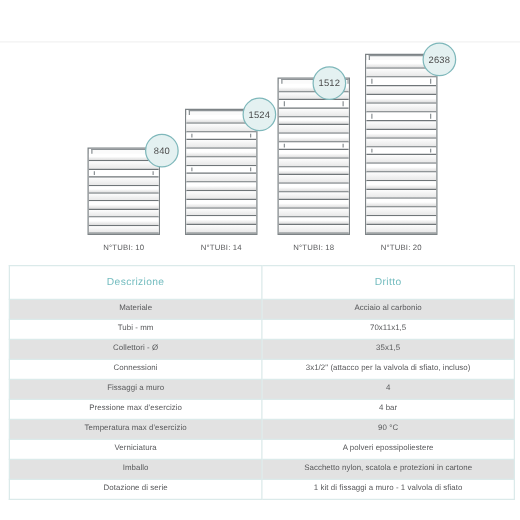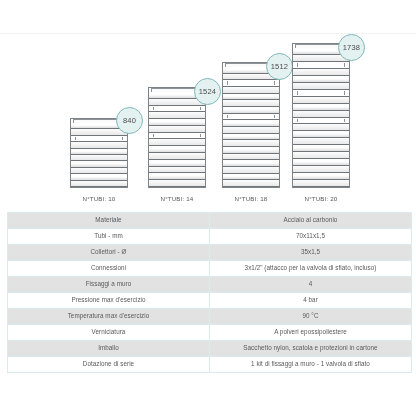--- a/index.html
+++ b/index.html
@@ -221,21 +221,21 @@
         <div class="tube alt"></div>
         <div class="tube"></div>
         <div class="tube alt"></div>
         <div class="tube"></div>
         <div class="tube alt"></div>
         <div class="tube"></div>
         <div class="tube alt"></div>
       </div>
       <div class="rad-label">N°TUBI: 18</div>
     </div>
-    <div class="badge" style="width: 27px; height: 27px; left: 250px; top: 17px; margin-left: 16px;">1512</div>
+    <div class="badge" style="width: 27px; height: 27px; left: 250px; top: 17px;">1512</div>
     <div class="rad-group" style="left: 292px; width: 58px; height: 159px;">
       <div class="rad-body" style="width: 58px; height: 145px;">
         <div class="rad-cap" style="width: 54px;"></div>
         <div style="height: 4px; flex: 0 0 4px;"></div>
         <div class="tube"></div>
         <div class="tube alt"></div>
         <div class="tube bracket"></div>
         <div class="tube alt"></div>
         <div class="tube"></div>
         <div class="tube alt"></div>
@@ -249,25 +249,29 @@
         <div class="tube alt"></div>
         <div class="tube"></div>
         <div class="tube alt"></div>
         <div class="tube"></div>
         <div class="tube alt"></div>
         <div class="tube"></div>
         <div class="tube alt"></div>
       </div>
       <div class="rad-label">N°TUBI: 20</div>
     </div>
-    <div class="badge" style="width: 27px; height: 27px; left: 338px; top: -2px;">1738</div>
+    <div class="badge" style="width: 27px; height: 27px; left: 338px; top: -2px;">2638</div>
   </div>
 
 <table class="spec-table">
   <tbody>
+    <tr class="head">
+      <td class="col-desc">Descrizione</td>
+      <td class="col-val">Dritto</td>
+    </tr>
   <tr class="shaded">
         <td class="col-desc">Materiale</td>
         <td class="col-val">Acciaio al carbonio</td>
       </tr>
       <tr class="plain">
         <td class="col-desc">Tubi - mm</td>
         <td class="col-val">70x11x1,5</td>
       </tr>
       <tr class="shaded">
         <td class="col-desc">Collettori - Ø</td>

